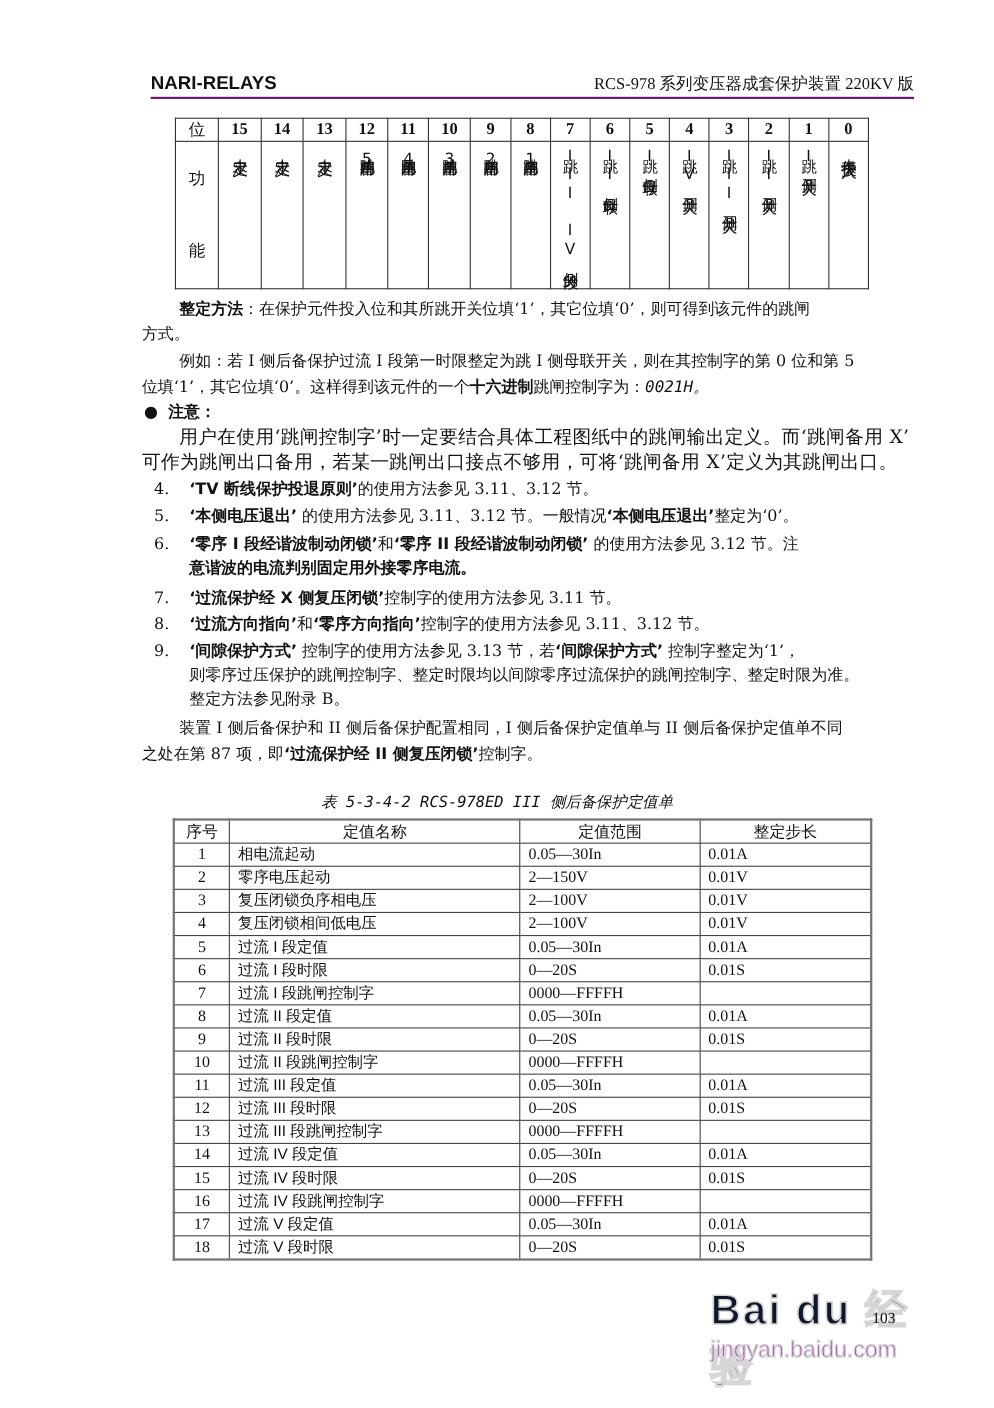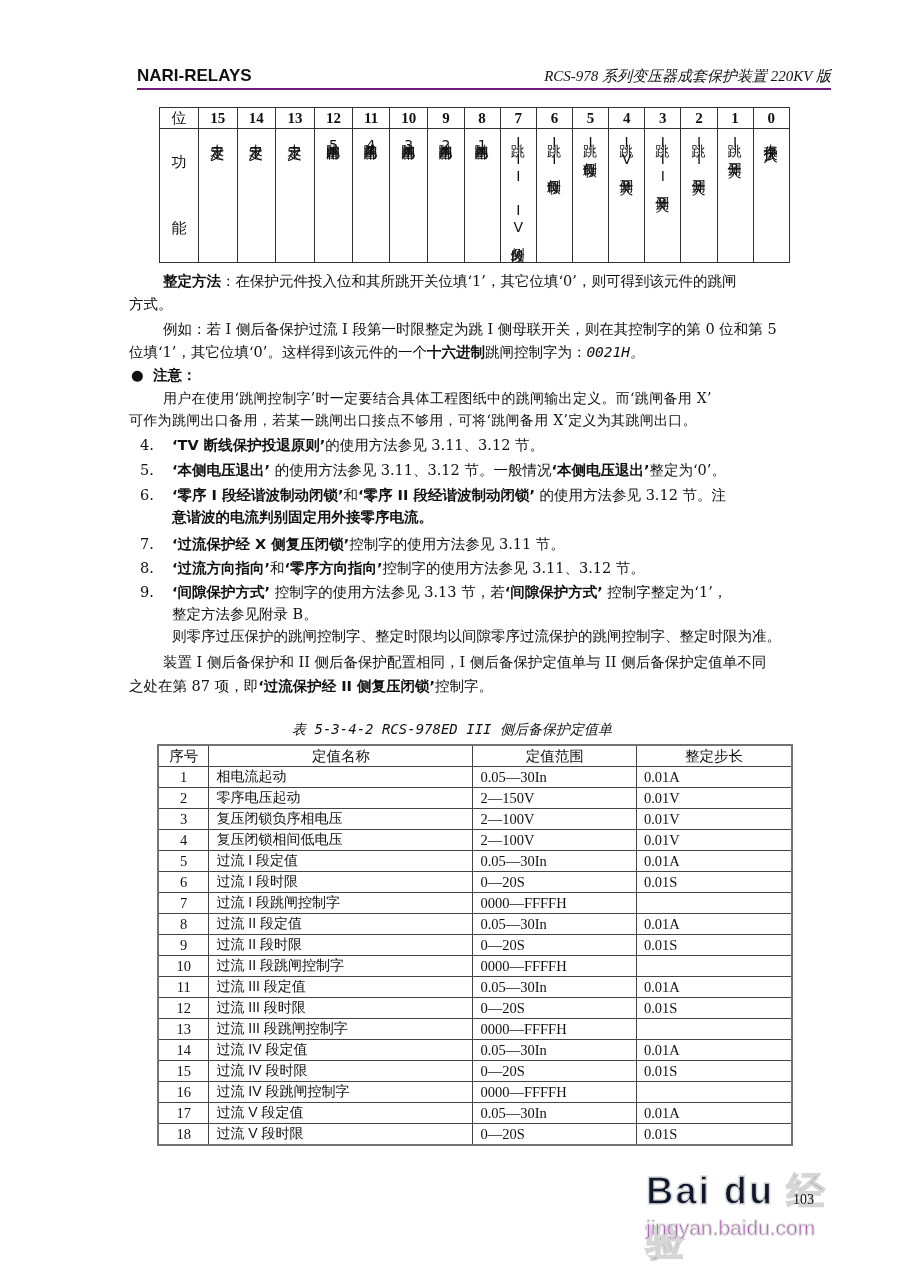--- a/index.html
+++ b/index.html
@@ -4,39 +4,39 @@
 <style>
   html, body { margin: 0; padding: 0; background: #ffffff; }
   body { width: 904px; height: 1280px; position: relative; overflow: hidden;
          font-family: "DejaVu Serif", "Liberation Serif", serif; color: #111; }
 
   .header { position: absolute; left: 137px; top: 66px; width: 694px; height: 22px;
             border-bottom: 2px solid #701a75; }
   .brand { position: absolute; left: 0; top: 0; font-family: "Liberation Sans", sans-serif;
            font-weight: bold; font-size: 17px; letter-spacing: 0px; }
   .doc-title { position: absolute; right: 0; top: 1px; font-family: "Liberation Serif", serif;
-               font-size: 15px; font-style: italic; }
+               font-size: 15px; }
 
   
   table.bits { position: absolute; left: 159px; top: 107px; border-collapse: collapse;
                width: 631px; }
   table.bits td { border: 1px solid #333; text-align: center; padding: 0; }
   table.bits tr.hdr td { height: 20px; font-weight: bold; font-size: 15px;
                          font-family: "Liberation Serif", serif; }
   table.bits tr.body td { height: 133px; vertical-align: top; font-size: 14px; }
   table.bits td.label-col { width: 38px; }
   table.bits td.label-col .v { font-size: 15px; font-weight: normal; }
   .vtext { writing-mode: vertical-rl; text-orientation: upright; margin: 4px auto 0;
            line-height: 1; letter-spacing: 1px; font-family: "DejaVu Sans", sans-serif; font-size: 14px; }
   .func-label { display: flex; flex-direction: column; justify-content: space-around; height: 133px;
                 font-size: 15px; align-items: center; }
 
   .p { position: absolute; font-size: 14.5px; line-height: 22px; font-family: "DejaVu Serif", serif; }
   .b { font-weight: bold; font-family: "DejaVu Sans", sans-serif; }
-  .kai { font-family: "DejaVu Serif", serif; font-size: 14px; letter-spacing: 0.3px; }
+  .kai { font-family: "DejaVu Serif", serif; font-size: 17px; letter-spacing: 0.3px; }
 
   .list-item { position: absolute; left: 140px; width: 690px; font-size: 14.5px; line-height: 22px; }
   .list-item .num { position: absolute; left: 0; top: 0; width: 26px; }
   .list-item .txt { margin-left: 32px; display: block; }
 
   .caption { position: absolute; left: 0; width: 904px; top: 721px; text-align: center;
              font-family: "DejaVu Sans Mono", monospace; font-size: 14px; font-style: italic; }
 
   table.settings { position: absolute; left: 157px; top: 744px; border-collapse: collapse;
                    border: 2px solid #737373; width: 636px; font-size: 14.5px;
@@ -175,22 +175,22 @@
   <span class="num">7.</span>
   <span class="txt"><span class="b">‘过流保护经 X 侧复压闭锁’</span><span>控制字的使用方法参见 3.11 节。</span></span>
 </div>
 <div class="list-item" style="top:557px;">
   <span class="num">8.</span>
   <span class="txt"><span class="b">‘过流方向指向’</span><span>和</span><span class="b">‘零序方向指向’</span><span>控制字的使用方法参见 3.11、3.12 节。</span></span>
 </div>
 <div class="list-item" style="top:581px;">
   <span class="num">9.</span>
   <span class="txt"><span class="b">‘间隙保护方式’</span><span> 控制字的使用方法参见 3.13 节，若</span><span class="b">‘间隙保护方式’</span><span> 控制字整定为‘1’，</span></span>
+  <span class="txt">则零序过压保护的跳闸控制字、整定时限均以间隙零序过流保护的跳闸控制字、整定时限为准。</span>
   <span class="txt">整定方法参见附录 B。</span>
-  <span class="txt">则零序过压保护的跳闸控制字、整定时限均以间隙零序过流保护的跳闸控制字、整定时限为准。</span>
 </div>
 
 <div class="p" style="left:163px; top:651px; width:680px;">装置 I 侧后备保护和 II 侧后备保护配置相同，I 侧后备保护定值单与 II 侧后备保护定值单不同</div>
 <div class="p" style="left:129px; top:675px;">
   <span>之处在第 87 项，即</span><span class="b">‘过流保护经 II 侧复压闭锁’</span><span>控制字。</span>
 </div>
 
 <div class="caption">表 5-3-4-2  RCS-978ED  III 侧后备保护定值单</div>
 
 <table class="settings">

